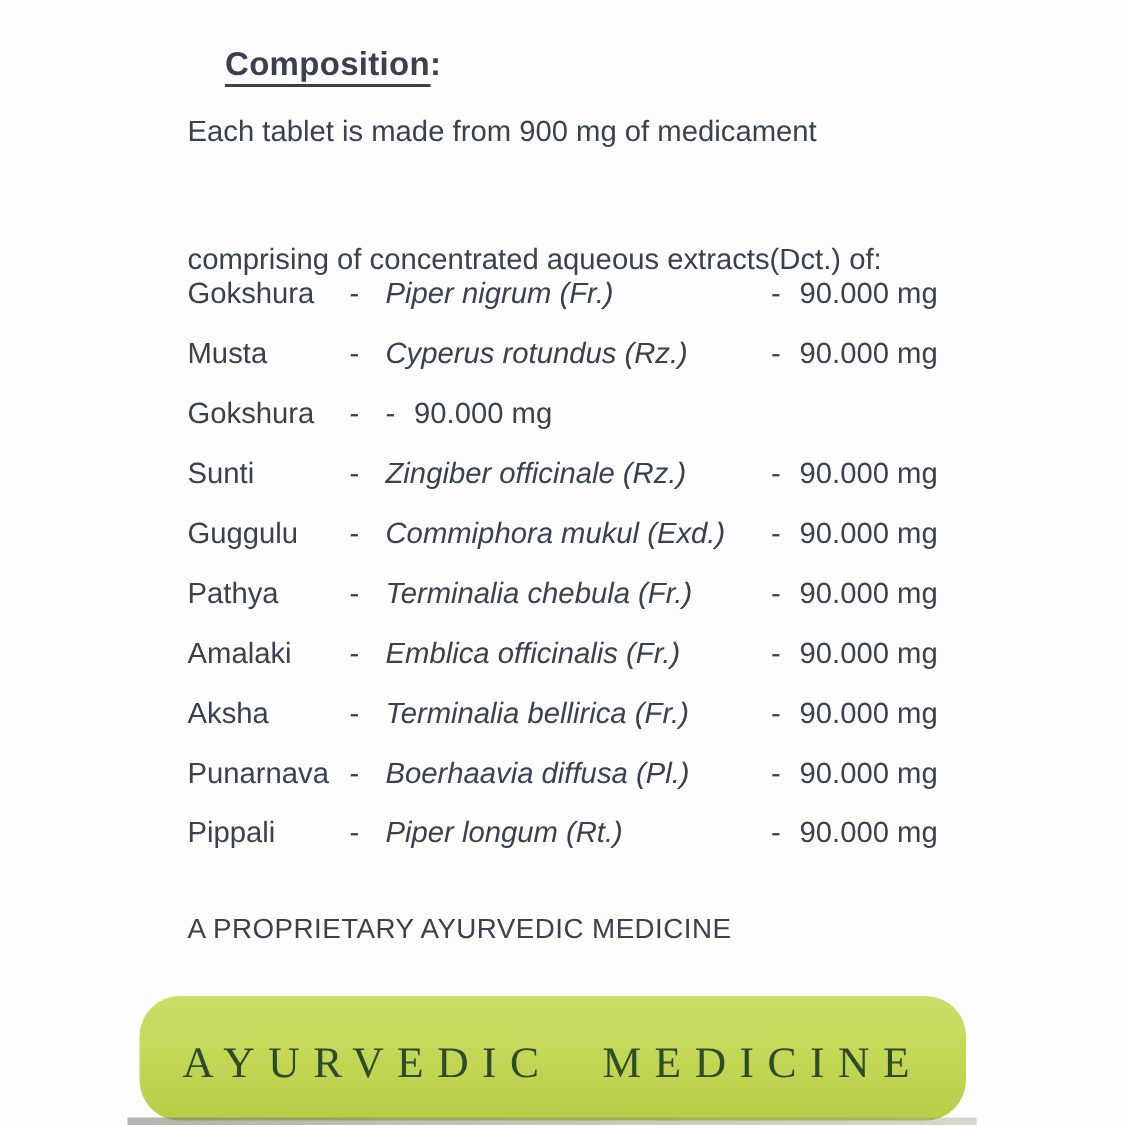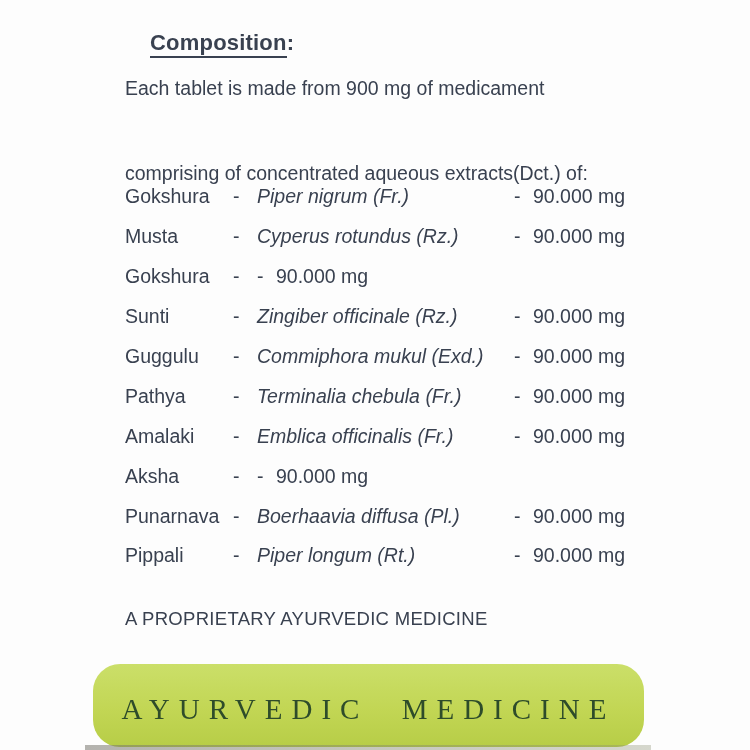--- a/index.html
+++ b/index.html
@@ -161,20 +161,21 @@
       <span class="col-name">Amalaki</span>
       <span class="col-dash1">-</span>
       <span class="col-latin">Emblica officinalis (Fr.)</span>
       <span class="col-dash2">-</span>
       <span class="col-qty">90.000 mg</span>
     </div>
 
     <div class="ingredient-row">
       <span class="col-name">Aksha</span>
       <span class="col-dash1">-</span>
+      <span class="col-latin">Terminalia bellirica (Fr.)</span>
       <span class="col-dash2">-</span>
       <span class="col-qty">90.000 mg</span>
     </div>
 
     <div class="ingredient-row">
       <span class="col-name">Punarnava</span>
       <span class="col-dash1">-</span>
       <span class="col-latin">Boerhaavia diffusa (Pl.)</span>
       <span class="col-dash2">-</span>
       <span class="col-qty">90.000 mg</span>

